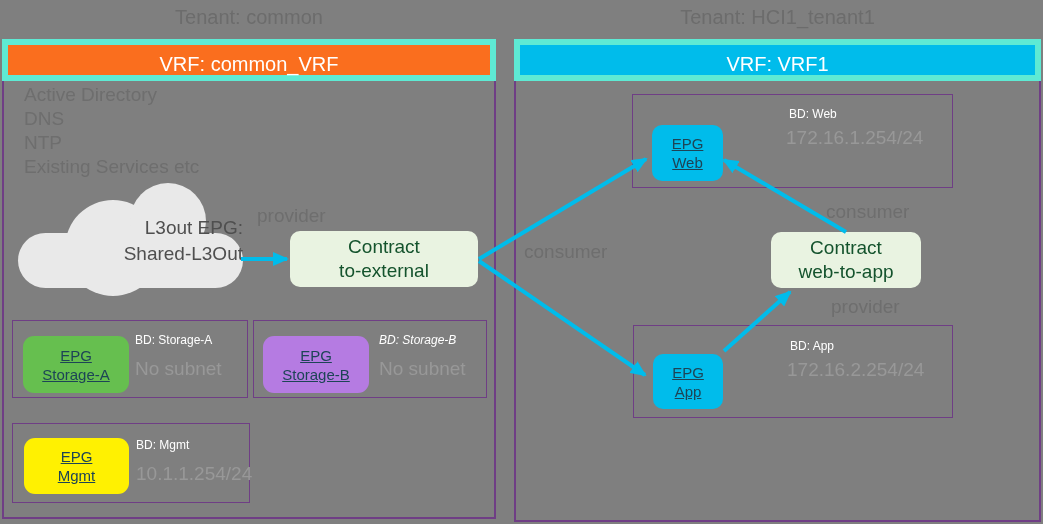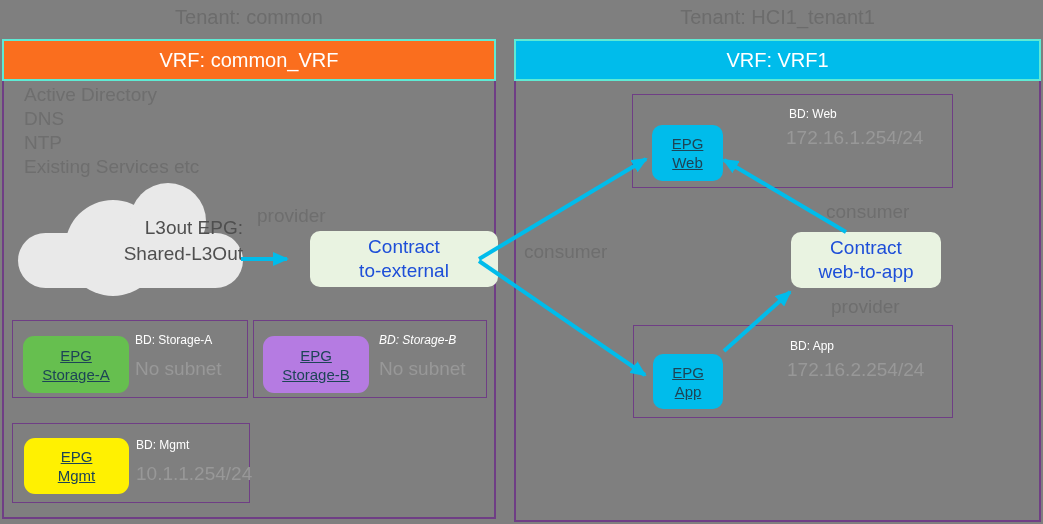--- a/index.html
+++ b/index.html
@@ -1,29 +1,29 @@
 <!DOCTYPE html>
 <html><head>
 <meta charset="utf-8">
 <style>
   html,body{margin:0;padding:0;background:#7f7f7f;}
   body{width:1043px;height:524px;overflow:hidden;
        font-family:"Liberation Sans","DejaVu Sans",sans-serif;}
   .canvas{position:absolute;left:0;top:0;width:1043px;height:524px;background:#7f7f7f;}
   .tenant-title{position:absolute;top:6px;text-align:center;font-size:20px;color:#6c6c6c;}
   .tenant-box{position:absolute;border:2px solid #6f3e85;box-sizing:border-box;background:transparent;}
-  .vrf-bar{position:absolute;height:42px;border:2px solid #5eead4;box-sizing:border-box;
+  .vrf-bar{position:absolute;height:42px;border:6px solid #5eead4;box-sizing:border-box;
            color:#fff;font-size:20px;text-align:center;line-height:38px;}
   .vrf-orange{background:#fa6e1e;}
   .vrf-cyan{background:#00bceb;}
   .services{position:absolute;left:24px;top:83px;font-size:19px;line-height:24px;color:#6e6e6e;}
   .rel-label{position:absolute;font-size:19px;color:#6e6e6e;}
-  .contract{position:absolute;background:#e9f3e1;border-radius:10px;color:#1d4ed8;
+  .contract{position:absolute;background:#e9f3e1;border-radius:10px;color:#14532d;
             font-size:19px;line-height:24px;text-align:center;display:flex;flex-direction:column;
-            justify-content:center;box-sizing:border-box;margin-left:20px;}
+            justify-content:center;box-sizing:border-box;}
   .bd-box{position:absolute;border:1.5px solid #6f3e85;box-sizing:border-box;}
   .epg{position:absolute;border-radius:11px;color:#1d4456;font-size:15px;line-height:19px;
        text-align:center;display:flex;flex-direction:column;justify-content:center;box-sizing:border-box;text-decoration:underline;}
   .bd-label{position:absolute;font-size:12px;color:#ffffff;white-space:nowrap;}
   .bd-subnet{position:absolute;font-size:19px;color:#989898;white-space:nowrap;}
   .cloud{position:absolute;left:18px;top:183px;width:225px;height:105px;}
   .cloud .puff{position:absolute;background:#e9e9e9;border-radius:50%;}
   .cloud .base{position:absolute;background:#e9e9e9;border-radius:28px;left:0;top:50px;width:225px;height:55px;}
   .cloud-text{position:absolute;left:18px;right:0;top:32px;text-align:right;font-size:19px;
               line-height:26px;color:#4f4f4f;}

